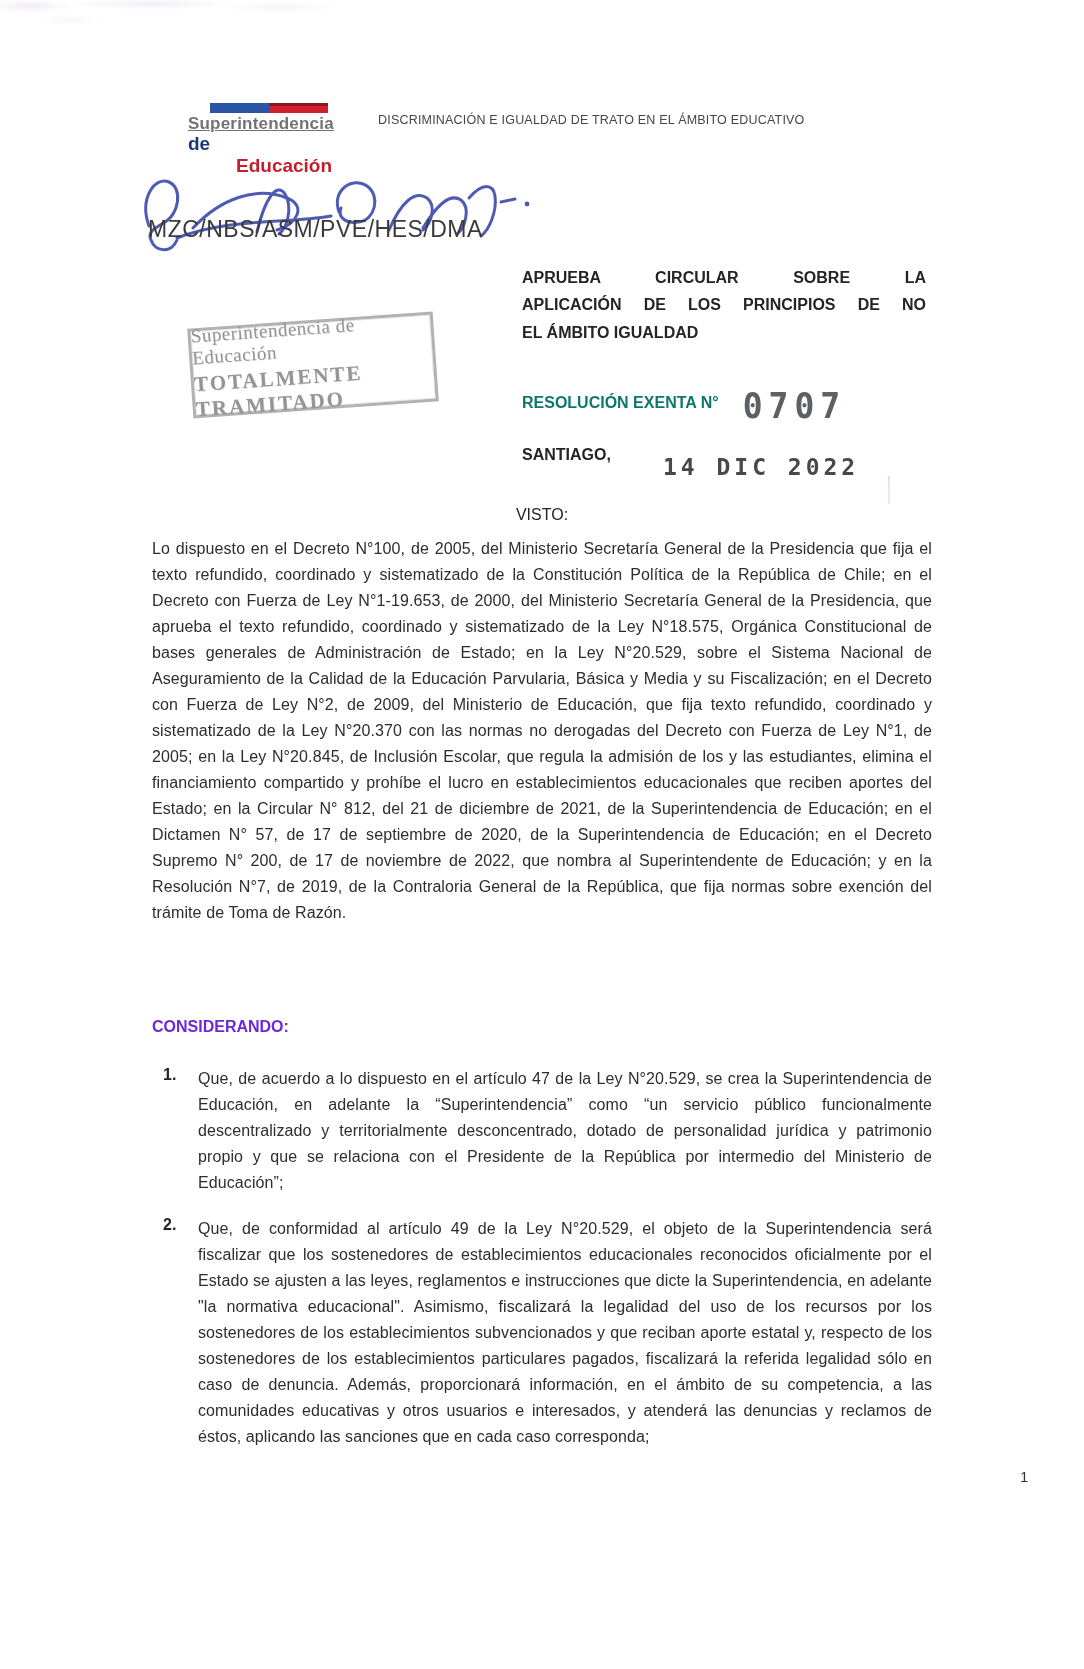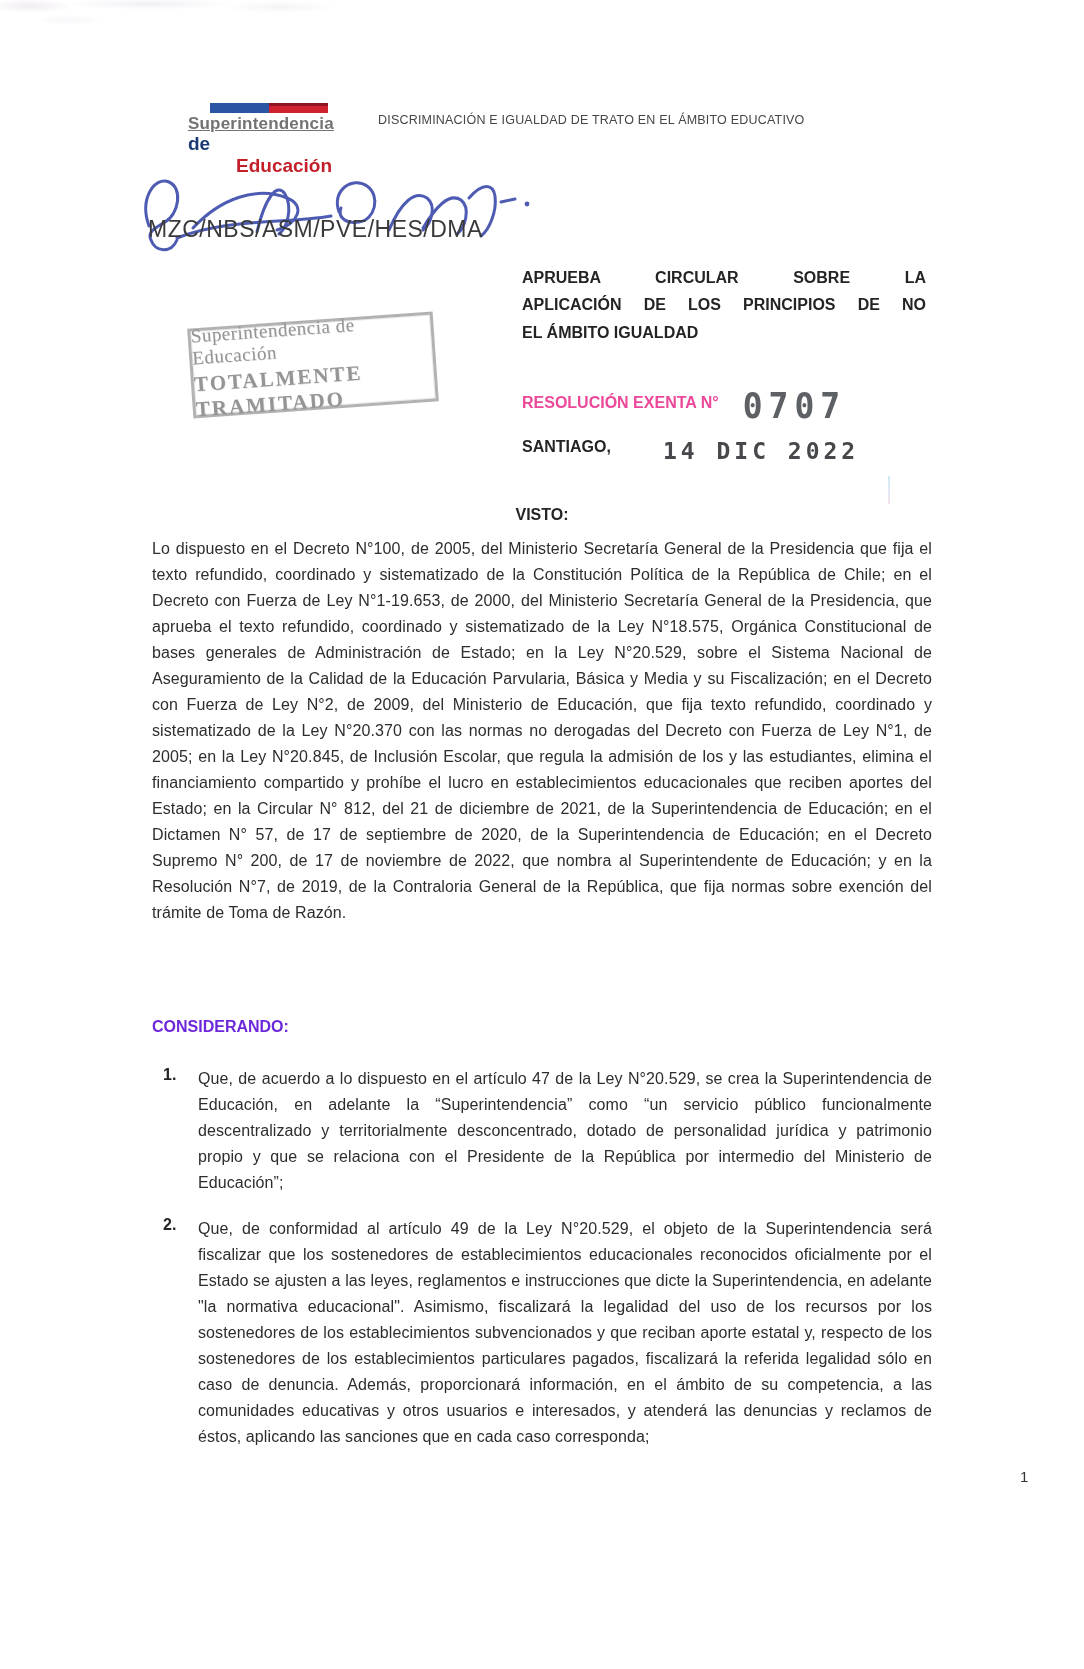--- a/index.html
+++ b/index.html
@@ -53,34 +53,34 @@
   }
   .stamp-l1{font-family:"Liberation Serif", serif;font-size:19px;letter-spacing:.5px;text-shadow:.6px .6px 0 rgba(160,160,160,.4);}
   .stamp-l2{font-family:"Liberation Serif", serif;font-size:21px;font-weight:bold;letter-spacing:2px;text-shadow:.6px .6px 0 rgba(160,160,160,.4);}
 
   
   .titleblock{left:522px;top:264px;width:404px;font-size:16px;font-weight:bold;color:#242424;}
   .title-line{line-height:27.4px;text-align:justify;text-align-last:justify;}
   .title-line:last-child{text-align-last:left;}
 
   .resline{left:522px;top:386px;display:flex;align-items:flex-start;}
-  .res-label{font-size:16px;font-weight:bold;color:#ec4899;padding-top:8px;white-space:nowrap;}
+  .res-label{font-size:16px;font-weight:bold;color:#0f766e;padding-top:8px;white-space:nowrap;}
   .res-num{
     margin-left:24px;font-family:"DejaVu Sans Mono", monospace;font-weight:bold;
     font-size:33px;letter-spacing:6px;color:#5d6065;transform:scaleY(1.06);
   }
-  .cityline{left:522px;top:430px;display:flex;align-items:flex-end;}
+  .cityline{left:522px;top:446px;display:flex;align-items:flex-start;}
   .city{font-size:16px;font-weight:bold;color:#242424;white-space:nowrap;}
   .date-stamp{
     margin-left:52px;font-family:"DejaVu Sans Mono", monospace;font-weight:bold;
     font-size:23px;letter-spacing:4px;color:#46484b;transform:translateY(8px);white-space:nowrap;
   }
 
   
-  .visto-h{left:152px;top:506px;width:780px;text-align:center;font-size:16px;font-weight:bold;color:#242424;}
+  .visto-h{left:152px;top:506px;width:780px;text-align:center;font-size:16px;font-weight:normal;color:#242424;}
   .visto-p{
     left:152px;top:536px;width:780px;font-size:16px;line-height:26px;
     text-align:justify;letter-spacing:.1px;color:#2d2d2d;
   }
   .cons-h{left:152px;top:1018px;width:780px;text-align:left;font-size:16px;font-weight:bold;color:#6d28d9;}
 
   .item{left:152px;width:780px;}
   .item1{top:1066px;}
   .item2{top:1216px;}
   .item-num{position:absolute;left:11px;top:0;font-size:16px;font-weight:bold;color:#242424;}

